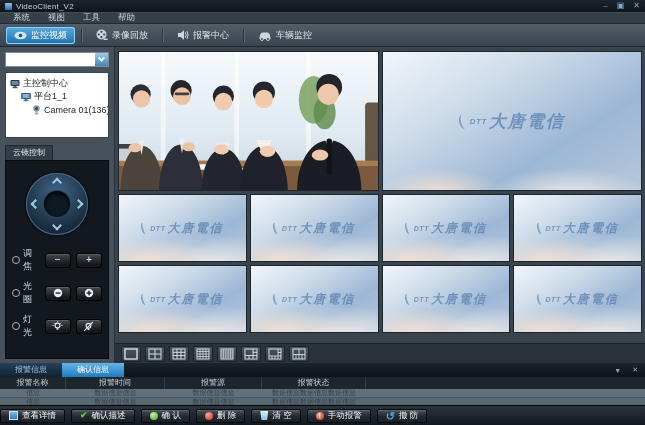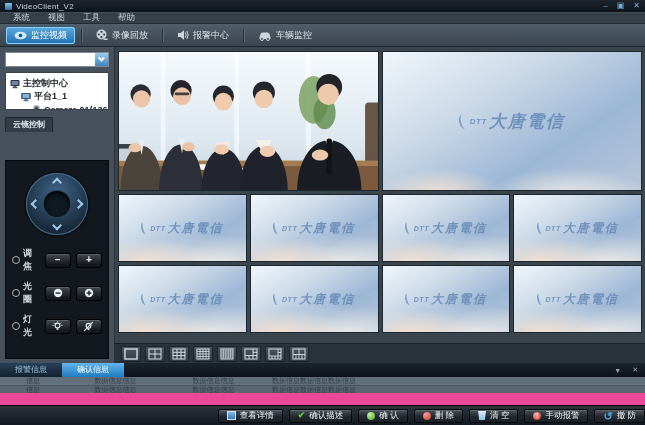--- a/index.html
+++ b/index.html
@@ -21,31 +21,31 @@
   
   .toolbar { height:23px; background:linear-gradient(#525e68,#39444e); border-bottom:1px solid #1d252c; display:flex; align-items:center; padding:0 6px; }
   .nav-tab { display:flex; align-items:center; gap:4px; color:#dbe2e7; font-size:9px; height:17px; padding:3px 8px; border-radius:3px; }
   .nav-tab.active { background:linear-gradient(#5cabe0,#1d6fae); box-shadow:inset 0 0 0 1px #8ed0f5, 0 0 3px #1a5d92; color:#fff; }
   .tab-sep { width:1px; height:13px; background:#2b343c; box-shadow:1px 0 0 #5d6972; margin:0 6px; }
 
   
   .content { height:316px; display:flex; }
 
   
-  .sidebar { width:115px; background:#46515b; border-right:1px solid #29323a; padding:5px 5px 4px; display:flex; flex-direction:column;font-weight:bold; }
+  .sidebar { width:115px; background:#46515b; border-right:1px solid #29323a; padding:5px 5px 4px; display:flex; flex-direction:column; }
   .combo { height:15px; background:#fff; border:1px solid #7f8a93; display:flex; align-items:center; }
   .combo-value { flex:1; font-size:8px; padding:0 3px; color:#333; }
   .combo-btn { width:13px; height:13px; margin-right:0; background:linear-gradient(#9ccdee,#3d87bd); display:flex; align-items:center; justify-content:center; }
   .chev-down { width:5px; height:5px; border-left:2px solid #fff; border-bottom:2px solid #fff; transform:rotate(-45deg) translate(1px,-1px); }
   .tree { margin-top:5px; height:93px; background:#fff; border:1px solid #39434c; font-size:9px; color:#20262c; padding:4px 2px; overflow:hidden; }
   .tree-item { display:flex; align-items:center; gap:3px; height:13px; white-space:nowrap; }
   .tree-item svg { flex:0 0 auto; }
 
   
-  .ptz { margin-top:7px; flex:1; display:flex; flex-direction:column;gap:28px; }
+  .ptz { margin-top:7px; flex:1; display:flex; flex-direction:column; }
   .ptz-tab { align-self:flex-start; background:#333d46; color:#dde3e8; font-size:8px; padding:1px 7px 2px; border:1px solid #1f272e; border-bottom:none; border-radius:2px 2px 0 0; }
   .ptz-body { flex:1; background:#12181e; border:1px solid #080c10; padding:8px 4px 12px; }
   .dpad { width:62px; height:62px; border-radius:50%; margin:4px auto 12px; position:relative;
           background:radial-gradient(circle at 50% 32%, #3f6589, #182a3b 72%);
           box-shadow:0 0 0 2px #0b1116, inset 0 0 0 1px #476b8b; }
   .dpad-hub { position:absolute; left:50%; top:50%; width:26px; height:26px; transform:translate(-50%,-50%); border-radius:50%;
               background:#0f1922; box-shadow:inset 0 2px 4px #000, 0 0 0 1px #2b4254; }
   .chev { position:absolute; width:7px; height:7px; border-left:2px solid #9ccbe8; border-top:2px solid #9ccbe8; }
   .chev.up    { left:50%; top:6px;  transform:translateX(-50%) rotate(45deg); }
   .chev.down  { left:50%; bottom:6px; transform:translateX(-50%) rotate(225deg); }
@@ -96,21 +96,21 @@
   .td { text-align:center; overflow:hidden; white-space:nowrap; }
   .c1{width:66px}.c2{width:99px}.c3{width:97px}.c4{width:104px}.c5{flex:1}
   .tr.head .td { border-right:1px solid #333e48; height:12px; line-height:12px; }
   .tr.head .c5 { border-right:none; }
   .tr.row { height:8px; font-size:7px; line-height:8px; color:#333f49; }
   .tr.row1 { background:#62707b; }
   .tr.row2 { background:#59ririéz; }
   .tr.row2 { background:#596771; border-top:1px solid #4b5660; }
 
   
-  .bottombar { height:20px; background:linear-gradient(#2b333b,#131920); border-top:1px solid #02050a; display:flex; align-items:center; justify-content:flex-end; gap:6px; }
+  .bottombar { height:20px; background:linear-gradient(#2b333b,#131920); border-top:1px solid #02050a; display:flex; align-items:center; justify-content:flex-start; gap:6px; }
   .action-btn { height:14px; display:flex; align-items:center; gap:4px; padding:0 8px;
                 background:linear-gradient(#4b535b,#22282e 55%,#1a2026); border:1px solid #060a0d; border-radius:2px;
                 color:#eef2f5; font-size:8.5px; box-shadow:inset 0 1px 0 #5d656c; white-space:nowrap; }
   .ic-details { width:9px; height:9px; background:linear-gradient(#7fb9e6,#2f7cc0); border:1px solid #cfe4f2; }
   .ic-check { color:#5fca33; font-size:9px; font-weight:bold; line-height:9px; }
   .ic-dot { width:8px; height:8px; border-radius:50%; }
   .ic-dot.green { background:radial-gradient(circle at 35% 30%, #c2f3a4, #49a81f); }
   .ic-dot.red { background:radial-gradient(circle at 35% 30%, #f6a398, #c63222); }
   .ic-clear { width:8px; height:9px; background:linear-gradient(#dceefa,#8ec3e6); clip-path:polygon(0 0,100% 0,85% 100%,15% 100%); }
   .ic-alarm { width:8px; height:8px; border-radius:50%; background:radial-gradient(circle at 35% 30%, #f6a398, #c63222);
@@ -474,20 +474,27 @@
 
   <div class="alarm">
     <div class="alarm-tabs">
       <span class="alarm-tab t-info">报警信息</span>
       <span class="alarm-tab t-confirm">确认信息</span>
       <span class="panel-ctrls">
         <span>▼</span>
         <span>✕</span>
       </span>
     </div>
+    <div class="tr head">
+      <span class="td c1">报警名称</span>
+      <span class="td c2">报警时间</span>
+      <span class="td c3">报警源</span>
+      <span class="td c4">报警状态</span>
+      <span class="td c5"></span>
+    </div>
     <div class="tr row row1">
       <span class="td c1">信息</span>
       <span class="td c2">数据信息信息</span>
       <span class="td c3">数据信息信息</span>
       <span class="td c4">数据信息数据信息数据信息</span>
       <span class="td c5"></span>
     </div>
     <div class="tr row row2">
       <span class="td c1">信息</span>
       <span class="td c2">数据信息信息</span>

